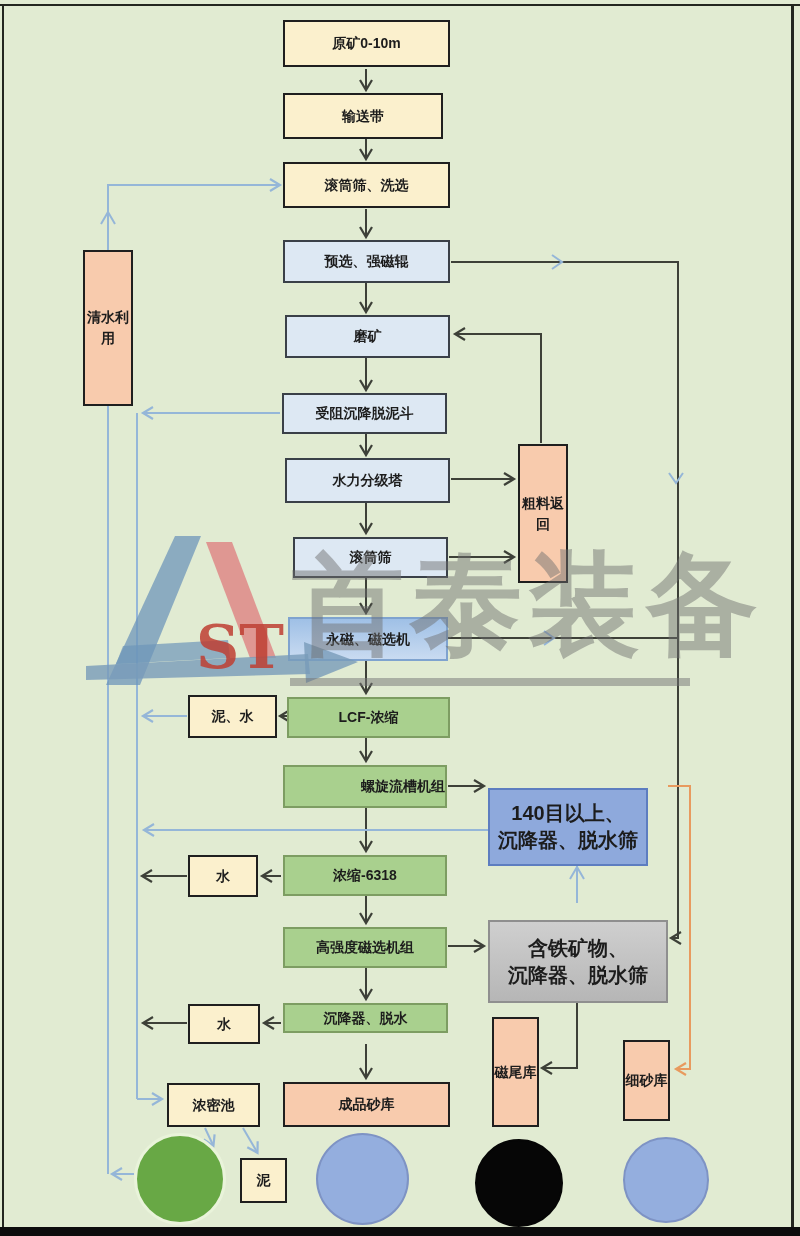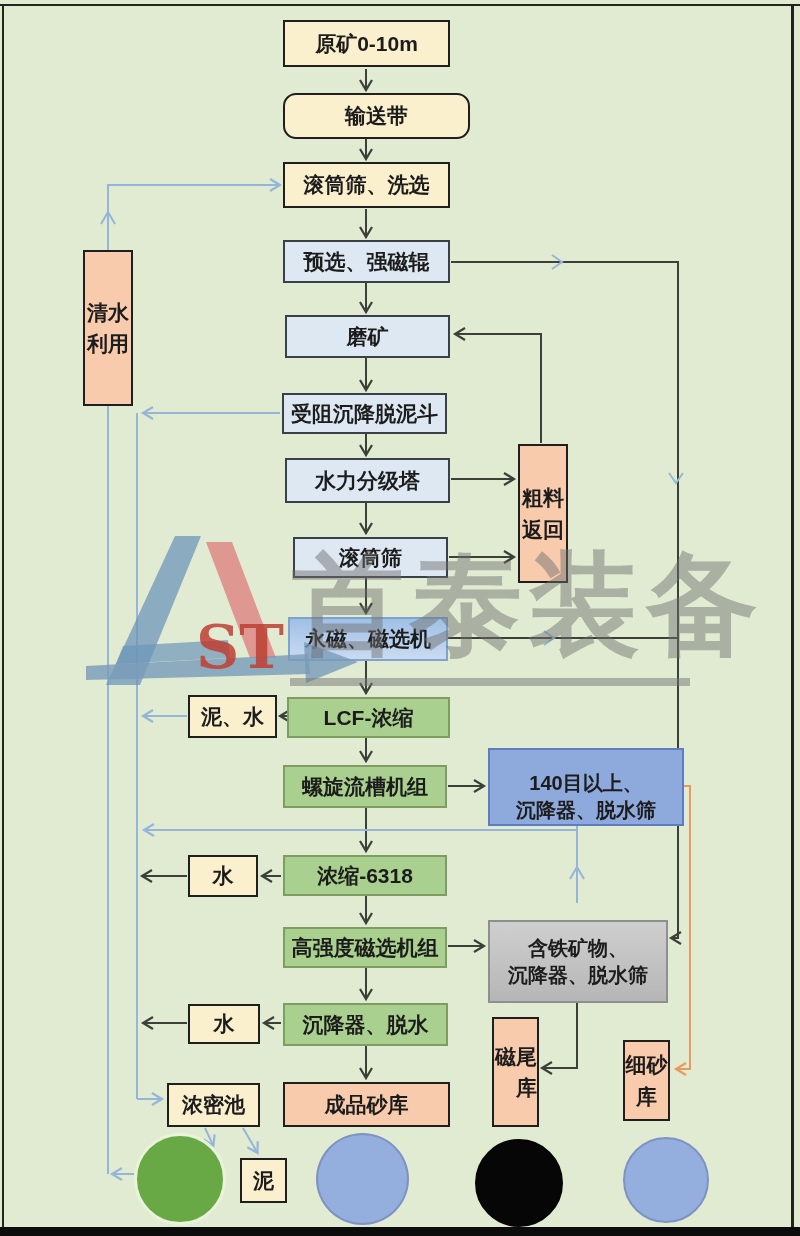--- a/index.html
+++ b/index.html
@@ -5,21 +5,21 @@
   html,body{margin:0;padding:0;background:#888;}
   .stage{
     position:relative;width:800px;height:1236px;margin:0 auto;
     background:#e1ebd2;overflow:hidden;
     font-family:"Liberation Sans","DejaVu Sans",sans-serif;
   }
   svg{position:absolute;left:0;top:0;}
   .node{
     position:absolute;display:flex;align-items:center;justify-content:center;
     box-sizing:border-box;border:2px solid #1f1f1f;
-    font-size:21px;font-weight:600;color:#1c1c1c;text-align:center;
+    font-size:14px;font-weight:600;color:#1c1c1c;text-align:center;
     line-height:1.2;z-index:20;
   }
   .cream{background:#fbf0cd;}
   .lblue{background:#dde8f3;border-color:#3a4048;}
   .mblue{background:linear-gradient(#9fc0e6,#c9dbf1);border-color:#7fa3cf;}
   .green{background:#a9d08e;border-color:#7d9d62;}
   .dblue{background:#8ea9dc;border-color:#5d7dc0;}
   .gbox{background:linear-gradient(#cfcfcf,#b6b6b6);border-color:#8f8f8f;}
   .salmon{background:#f8cbad;}
   .vbox{word-break:break-all;line-height:1.5;padding:6px 0;}
@@ -107,21 +107,21 @@
       <path d="M570,879 L577,867 L584,879"></path>
     </g>
     <g fill="none" stroke="#e89a5e" stroke-width="2">
       <polyline points="668,786 690,786 690,1069 677,1069" marker-end="url(#mO)"></polyline>
     </g>
   </svg>
 
   <div class="node cream" style="left:283px;top:20px;width:167px;height:47px;">
       <span>原矿0-10m</span>
     </div>
-  <div class="node cream" style="left:283px;top:93px;width:187px;height:46px;border-radius:13px;">
+  <div class="node cream" style="left:283px;top:93px;width:160px;height:46px;">
       <span>输送带</span>
     </div>
   <div class="node cream" style="left:283px;top:162px;width:167px;height:46px;">
       <span>滚筒筛、洗选</span>
     </div>
   <div class="node lblue" style="left:283px;top:240px;width:167px;height:43px;">
       <span>预选、强磁辊</span>
     </div>
   <div class="node lblue" style="left:285px;top:315px;width:165px;height:43px;">
       <span>磨矿</span>
@@ -137,45 +137,45 @@
     </div>
   <div class="node mblue" style="left:288px;top:617px;width:160px;height:44px;">
       <span>永磁、磁选机</span>
     </div>
   <div class="node green" style="left:287px;top:697px;width:163px;height:41px;">
       <span>LCF-浓缩</span>
     </div>
   <div class="node cream" style="left:188px;top:695px;width:89px;height:43px;">
       <span>泥、水</span>
     </div>
-  <div class="node green" style="left:283px;top:765px;width:164px;height:43px;">
+  <div class="node green" style="left:283px;top:765px;width:164px;height:43px;justify-content:flex-end;">
       <span>螺旋流槽机组</span>
     </div>
   <div class="node green" style="left:283px;top:855px;width:164px;height:41px;">
       <span>浓缩-6318</span>
     </div>
   <div class="node cream" style="left:188px;top:855px;width:70px;height:42px;">
       <span>水</span>
     </div>
   <div class="node green" style="left:283px;top:927px;width:164px;height:41px;">
       <span>高强度磁选机组</span>
     </div>
-  <div class="node green" style="left:283px;top:1003px;width:165px;height:43px;">
+  <div class="node green" style="left:283px;top:1003px;width:165px;height:30px;">
       <span>沉降器、脱水</span>
     </div>
   <div class="node cream" style="left:188px;top:1004px;width:72px;height:40px;">
       <span>水</span>
     </div>
   <div class="node cream" style="left:167px;top:1083px;width:93px;height:44px;">
       <span>浓密池</span>
     </div>
   <div class="node salmon" style="left:283px;top:1082px;width:167px;height:45px;text-align:center;">
       <span>成品砂库</span>
     </div>
-  <div class="node dblue two" style="left:488px;top:748px;width:196px;height:78px;justify-content:flex-end;">
+  <div class="node dblue two" style="left:488px;top:788px;width:160px;height:78px;">
     <span>140目以上、</span>
     <span>沉降器、脱水筛</span>
   </div>
   <div class="node gbox two" style="left:488px;top:905px;width:180px;height:83px;margin-top:15px;">
     <span>含铁矿物、</span>
     <span>沉降器、脱水筛</span>
   </div>
   <div class="node salmon vbox" style="left:518px;top:444px;width:50px;height:139px;">
       <span>粗料返回</span>
     </div>

